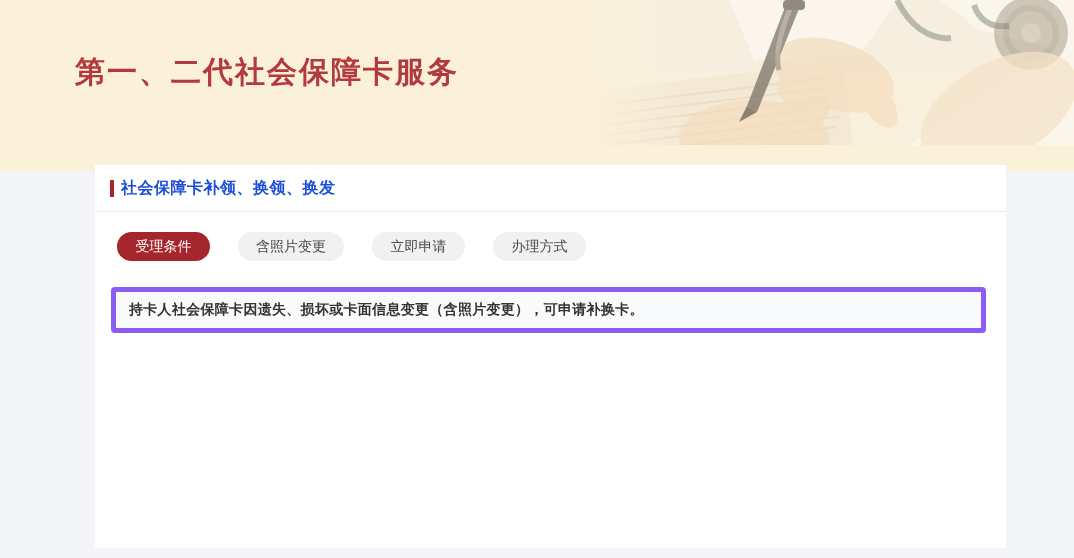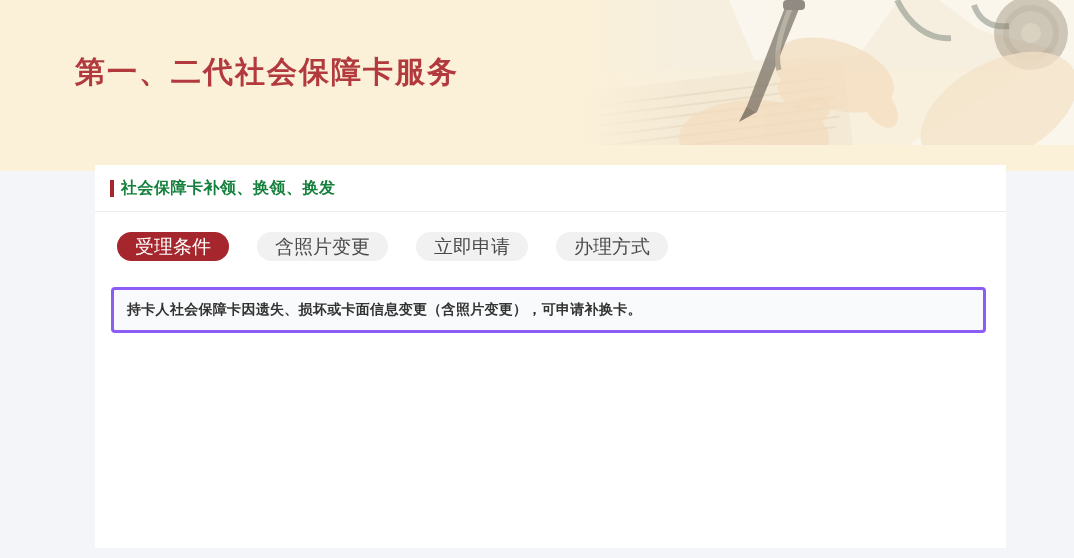--- a/index.html
+++ b/index.html
@@ -48,52 +48,52 @@
     display:flex; align-items:center;
     padding:0 15px; gap:7px;
     border-bottom:1px solid #ececec;
   }
   .accent-bar {
     width:4px; height:17px;
     background:var(--accent-red, #a5262c);
     flex:0 0 auto;
   }
   .card-title {
-    font-size:16px; font-weight:bold; color:#15803d;
+    font-size:16px; font-weight:bold; color:#1d4ed8;
     letter-spacing:0.5px;
   }
 
   
   .tabs {
     display:flex; gap:28px;
     margin:20px 0 0 22px;
   }
   .tab {
     min-width:93px; height:29px;
     padding:8px 18px;
     border:none; outline:none;
     border-radius:15px;
     display:flex; align-items:center; justify-content:center;
     font-family:Liberation Mono, monospace;
-    font-size:19px;
+    font-size:14px;
     background:#f1f1f1; color:#4a4a4a;
     cursor:pointer;
     white-space:nowrap;
   }
   .tab.active {
     background:var(--accent-red, #a5262c);
     color:#ffffff;
   }
 
   
   .content-box {
     margin:26px 20px 0 16px;
     height:46px;
     background:#f9fafb;
-    border:3px solid #8b5cf6;
+    border:5px solid #8b5cf6;
     border-radius:4px;
     display:flex; align-items:center;
     padding:0 13px;
     font-size:14px; font-weight:bold; color:#333;
     letter-spacing:0.3px;
   }
 </style>
 </head>
 <body style="background: rgb(244, 245, 248);">
 

